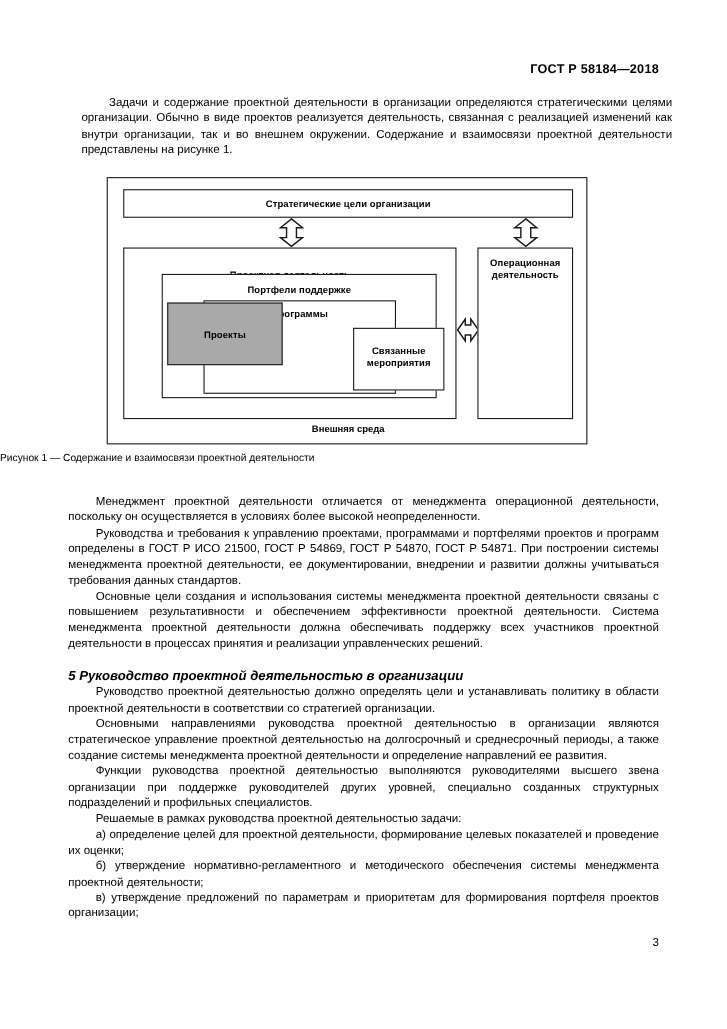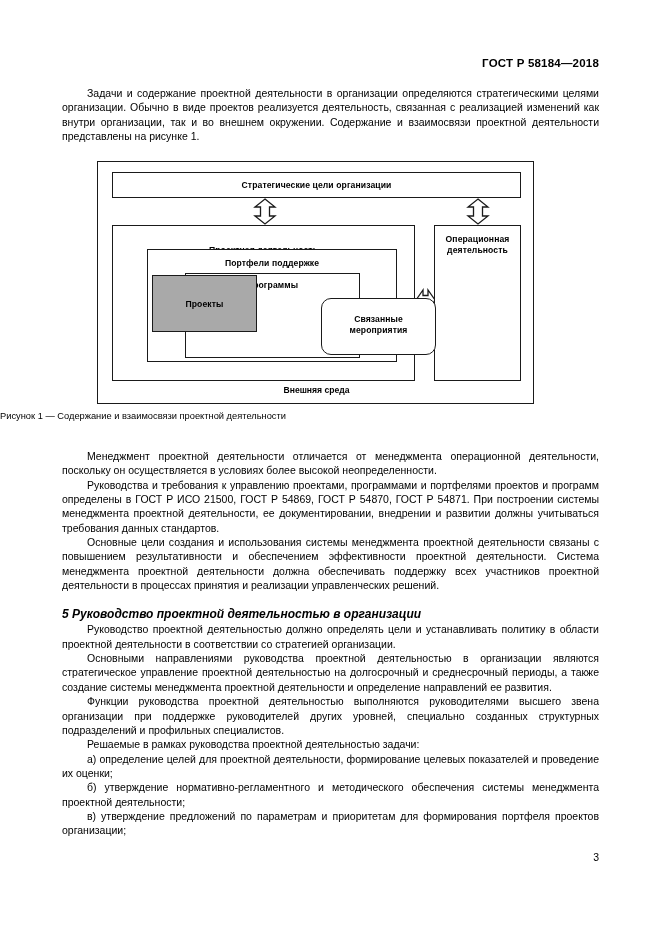--- a/index.html
+++ b/index.html
@@ -114,23 +114,22 @@
   .b-programs > .box-label { top: 6px; }
   
   .b-projects {
     left: 4px; top: 25px; width: 105px; height: 57px;
     background: #a9a9a9;
     z-index: 4;
   }
   .b-projects > .box-label { top: 23px; }
   
   .b-related {
-    left: 173px; top: 48px; width: 115px; height: 57px;
+    left: 173px; top: 48px; width: 83px; height: 57px;
     z-index: 5;
-    border-radius: 10px;
   }
   .b-related > .box-label { top: 15px; }
   
   .ext-env {
     position: absolute;
     left: 14px;
     top: 223px;
     width: 409px;
     text-align: center;
     font-size: 8.6px;
@@ -155,21 +154,21 @@
     font-size: 10.5px;
   }
 </style>
 </head>
 <body>
 
 <div class="page">
 
   <div class="doc-header">ГОСТ Р 58184—2018</div>
 
-  <div class="content" style="top:86px;">
+  <div class="content" style="top:86px;margin-left:12px;">
     <p class="para">Задачи и содержание проектной деятельности в организации определяются стратегическими целями организации. Обычно в виде проектов реализуется деятельность, связанная с реализацией изменений как внутри организации, так и во внешнем окружении. Содержание и взаимосвязи проектной деятельности представлены на рисунке 1.</p>
   </div>
 
   <div class="figure-wrap">
     <div class="fig-outer">
 
       <div class="box b-strategic">
         <div class="box-label">Стратегические цели организации</div>
       </div>
 

